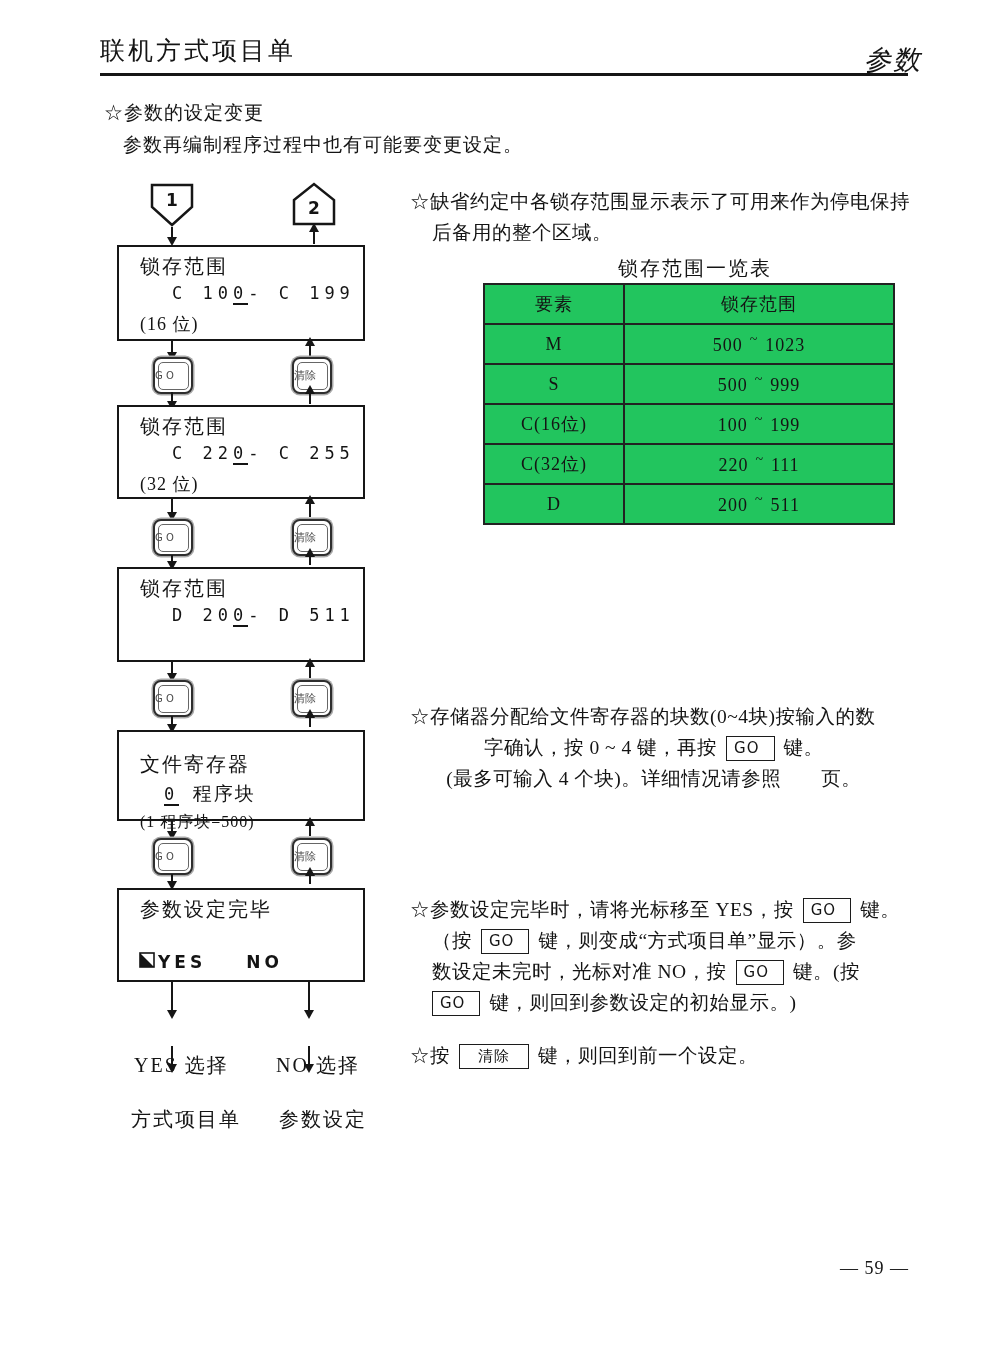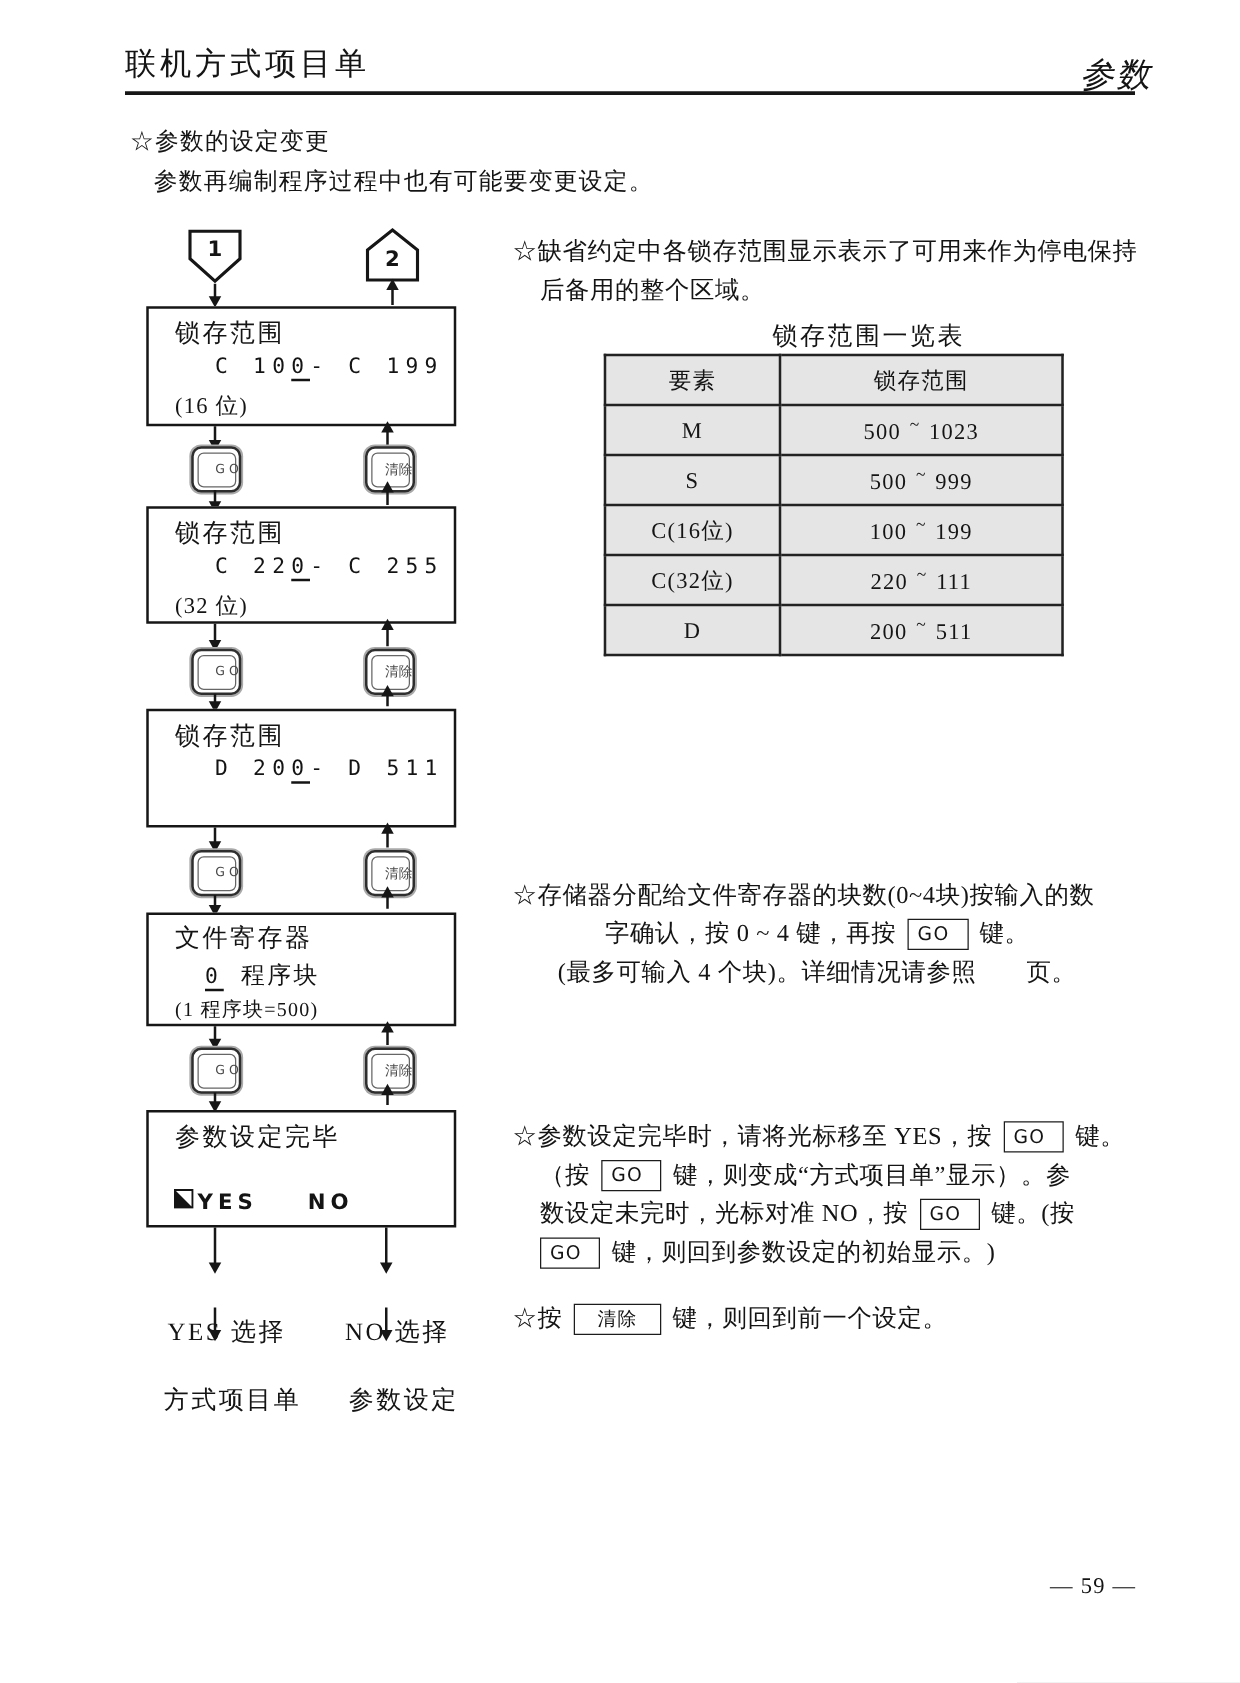--- a/index.html
+++ b/index.html
@@ -35,39 +35,39 @@
   .fbox-note{font-size:18px;margin-top:9px;letter-spacing:1px;white-space:nowrap;}
   .cur{border-bottom:2px solid #141414;}
   .unit{font-family:"Liberation Serif","DejaVu Serif",serif;font-size:19px;letter-spacing:2px;}
   .yesno{position:absolute;left:20px;bottom:8px;font-family:"DejaVu Sans","Liberation Sans",sans-serif;
     font-weight:600;font-size:17px;letter-spacing:4px;white-space:nowrap;display:flex;align-items:center;}
   .yesno .gap{display:inline-block;width:40px;}
   .cursor-ic{margin-right:3px;display:inline-block;vertical-align:-2px;}
 
   
   .keycap{position:absolute;width:36px;height:33px;border:2px solid #2e2e2e;border-radius:8px;
-    background:#fff;box-shadow:0 0 0 1.5px #a9a9a9;display:flex;align-items:center;justify-content:flex-end;}
+    background:#fff;box-shadow:0 0 0 1.5px #a9a9a9;display:flex;align-items:center;justify-content:flex-start;}
   .keycap::before{content:"";position:absolute;inset:2.5px;border:1px solid #666;border-radius:5px;}
   .keycap .kl{position:relative;font-family:"DejaVu Sans","Liberation Sans",sans-serif;
     font-size:10px;color:#4a4a4a;letter-spacing:0;white-space:nowrap;}
 
   
   .arrow{position:absolute;width:2px;background:#161616;}
   .arrow::after{content:"";position:absolute;left:50%;transform:translateX(-50%);
     width:0;height:0;border-left:5px solid transparent;border-right:5px solid transparent;}
   .arrow.down::after{bottom:-7px;border-top:9px solid #161616;}
   .arrow.up::after{top:-7px;border-bottom:9px solid #161616;}
 
   
   .outcome{font-size:20px;letter-spacing:2px;margin-top:32px;}
 
   
   .tbl-title{left:483px;top:255px;width:424px;text-align:center;font-size:20px;letter-spacing:2px;}
-  table.latch{position:absolute;left:483px;top:283px;width:368px;border-collapse:collapse;
-    table-layout:fixed;background:#e5e5e5;}
+  table.latch{position:absolute;left:483px;top:283px;width:412px;border-collapse:collapse;
+    table-layout:fixed;background:#22c55e;}
   table.latch td,table.latch th{border:2px solid #222;height:38px;text-align:center;
     font-weight:normal;font-size:18px;padding:0;letter-spacing:1px;}
   table.latch col.c1{width:140px;}
   .tld{display:inline-block;font-size:14px;vertical-align:7px;margin:0 7px;}
 
   
   .note{font-size:19.5px;line-height:31px;letter-spacing:0.5px;}
   .note .ind{padding-left:22px;}
   .inkey{display:inline-block;border:1.6px solid #1c1c1c;background:#fff;
     font-family:"DejaVu Sans","Liberation Sans",sans-serif;font-size:15px;line-height:23px;
@@ -147,21 +147,21 @@
   <div class="keycap" style="left:153px;top:680px;">
       <span class="kl">G O</span>
     </div>
   <div class="arrow down" style="left:171px;top:716px;height:10px;"></div>
   <div class="arrow up" style="left:309px;top:665px;height:13px;"></div>
   <div class="keycap" style="left:292px;top:680px;">
       <span class="kl" style="font-size:11px;">清除</span>
     </div>
   <div class="arrow up" style="left:309px;top:716px;height:11px;"></div>
 
-  <div class="fbox" style="top:730px;height:91px;padding-top:5px;">
+  <div class="fbox" style="top:730px;height:91px;padding-top:19px;">
     <div class="fbox-title">文件寄存器</div>
     <div class="fbox-val" style="margin-left:24px;"><span class="cur">0</span><span class="unit">&nbsp;&nbsp;</span><span class="unit">程序块</span></div>
     <div class="fbox-note" style="margin-top:5px;font-size:16px;">(1 程序块=500)</div>
   </div>
 
   <div class="arrow down" style="left:171px;top:821px;height:12px;"></div>
   <div class="keycap" style="left:153px;top:838px;">
       <span class="kl">G O</span>
     </div>
   <div class="arrow down" style="left:171px;top:874px;height:9px;"></div>

